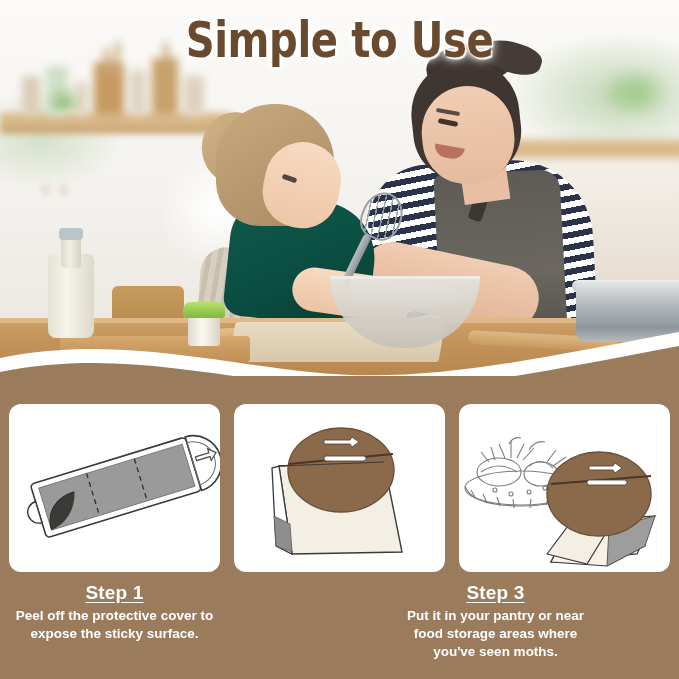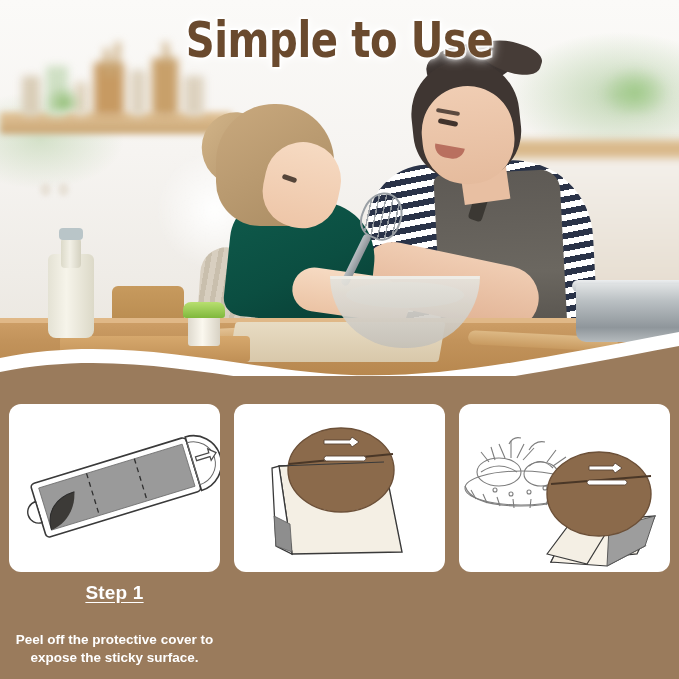--- a/index.html
+++ b/index.html
@@ -419,21 +419,21 @@
   .step-col { width: 211px; text-align: center; }
   .step-title {
     font-size: 19px;
     font-weight: bold;
     color: #ffffff;
     text-decoration: underline;
     text-underline-offset: 3px;
     letter-spacing: 0.2px;
   }
   .step-desc {
-    margin-top: 27px;
+    margin-top: 3px;
     font-size: 13.5px;
     line-height: 1.35;
     font-weight: bold;
     color: #ffffff;
     padding: 0 6px;
   }
 
   svg { display: block; }
 </style>
 </head>
@@ -607,15 +607,19 @@
         <rect x="128" y="76" width="40" height="5" rx="2.5" fill="#ffffff" stroke="#5a4432" stroke-width="0.9"></rect>
       </svg>
     </div>
   </div>
 
   <div class="steps">
     <div class="step-col">
       <div class="step-title">Step 1</div>
       <div class="step-desc">Peel off the protective cover to expose the sticky surface.</div>
     </div>
+    <div class="step-col">
+      <div class="step-title">Step 3</div>
+      <div class="step-desc">Put it in your pantry or near food storage areas where you've seen moths.</div>
+    </div>
   </div>
 
 </div>
 
 </body></html>

